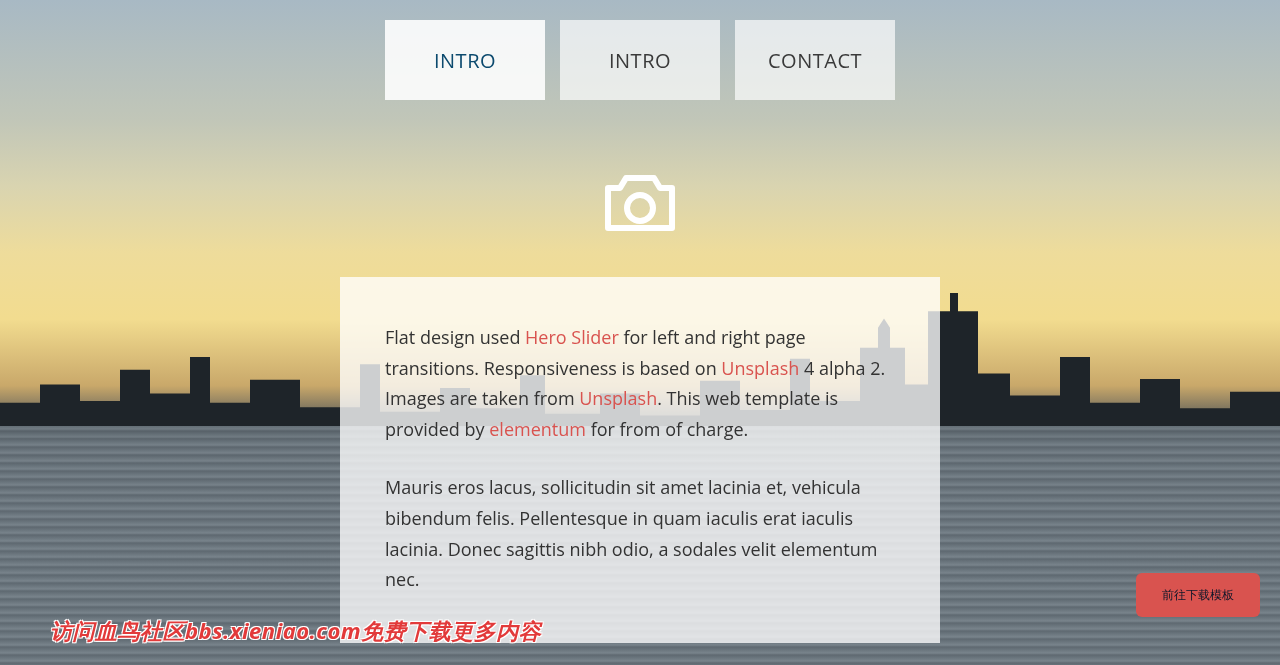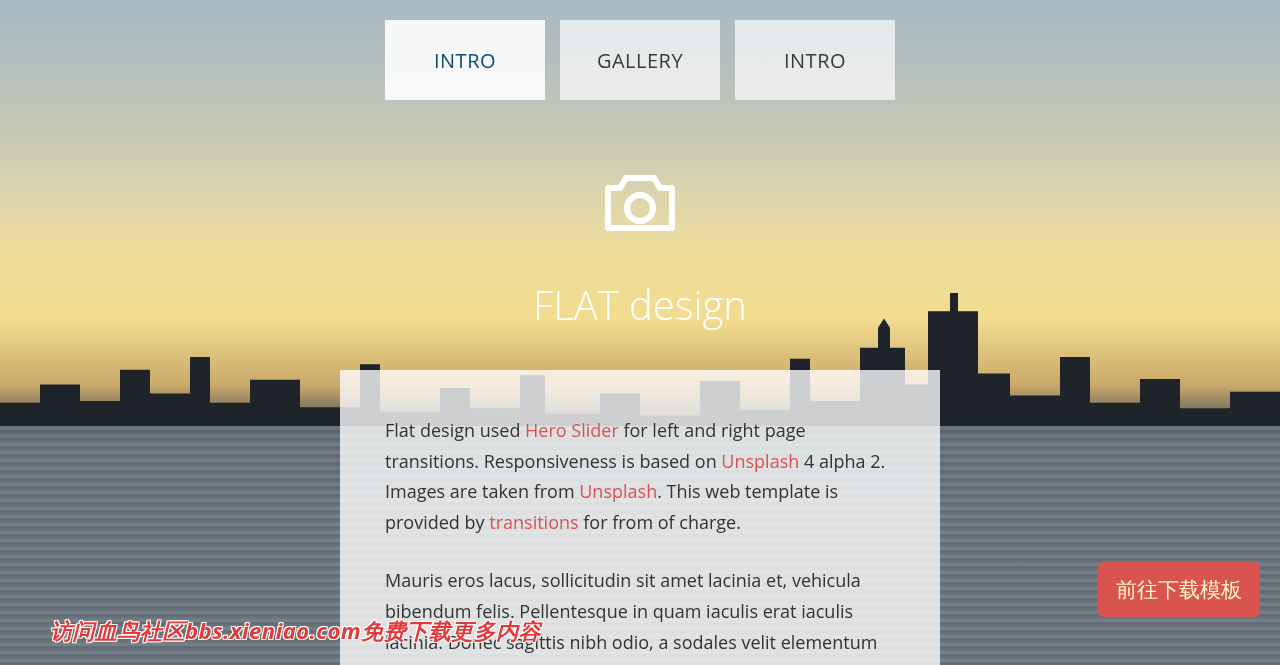--- a/index.html
+++ b/index.html
@@ -111,23 +111,23 @@
     color: #d9534f;
     text-decoration: none;
   }
 
   
   .download-btn {
     position: fixed;
     right: 20px;
     bottom: 48px;
     background: #d9534f;
-    color: #fef9c3;
-    padding: 13px 18px;
-    font-size: 21px;
+    color: #0f172a;
+    padding: 13px 26px;
+    font-size: 12px;
     border-radius: 6px;
     cursor: pointer;
     user-select: none;
   }
 
   
   .overlay-text {
     position: fixed;
     left: 50px;
     bottom: 18px;
@@ -150,36 +150,35 @@
 <div class="bg"></div>
 <div class="skyline">
   <svg viewBox="0 0 1280 160" preserveAspectRatio="none">
     <path fill="#1e2429" d="M0,120 L40,120 L40,100 L80,100 L80,118 L120,118 L120,84 L150,84 L150,110 L190,110 L190,70 L210,70 L210,120 L250,120 L250,95 L300,95 L300,125 L360,125 L360,78 L380,78 L380,130 L440,130 L440,104 L470,104 L470,126 L520,126 L520,90 L545,90 L545,132 L600,132 L600,110 L640,110 L640,134 L700,134 L700,96 L740,96 L740,128 L790,128 L790,72 L810,72 L810,118 L860,118 L860,60 L878,60 L878,38 L884,28 L890,38 L890,60 L905,60 L905,100 L928,100 L928,20 L950,20 L950,0 L958,0 L958,20 L978,20 L978,88 L1010,88 L1010,112 L1060,112 L1060,70 L1090,70 L1090,120 L1140,120 L1140,94 L1180,94 L1180,126 L1230,126 L1230,108 L1280,108 L1280,160 L0,160 Z"></path>
   </svg>
 </div>
 <div class="water"></div>
 
 <nav class="nav">
   <div class="nav-item active">INTRO</div>
-  <div class="nav-item">GALLERY</div>
   <div class="nav-item">INTRO</div>
+  <div class="nav-item">CONTACT</div>
 </nav>
 
 <div class="hero">
   <span class="hero-icon">
     <svg viewBox="0 0 72 64" fill="none" stroke="currentColor" stroke-width="6" stroke-linejoin="round">
       <path d="M4 18 h12 l6 -10 h28 l6 10 h12 v40 h-64 z"></path>
       <circle cx="36" cy="38" r="13"></circle>
     </svg>
   </span>
-  <h1 class="hero-title">FLAT design</h1>
 </div>
 
 <div class="card">
   <p>
-    <span>Flat design used </span><a href="#">Hero Slider</a><span> for left and right page transitions. Responsiveness is based on </span><a href="#">Unsplash</a><span> 4 alpha 2. Images are taken from </span><a href="#">Unsplash</a><span>. This web template is provided by </span><a href="#">transitions</a><span> for from of charge.</span>
+    <span>Flat design used </span><a href="#">Hero Slider</a><span> for left and right page transitions. Responsiveness is based on </span><a href="#">Unsplash</a><span> 4 alpha 2. Images are taken from </span><a href="#">Unsplash</a><span>. This web template is provided by </span><a href="#">elementum</a><span> for from of charge.</span>
   </p>
   <p>Mauris eros lacus, sollicitudin sit amet lacinia et, vehicula bibendum felis. Pellentesque in quam iaculis erat iaculis lacinia. Donec sagittis nibh odio, a sodales velit elementum nec.</p>
 </div>
 
 <div class="download-btn">前往下载模板</div>
 
 <div class="overlay-text">访问血鸟社区bbs.xieniao.com免费下载更多内容</div>
 
 </body></html>

